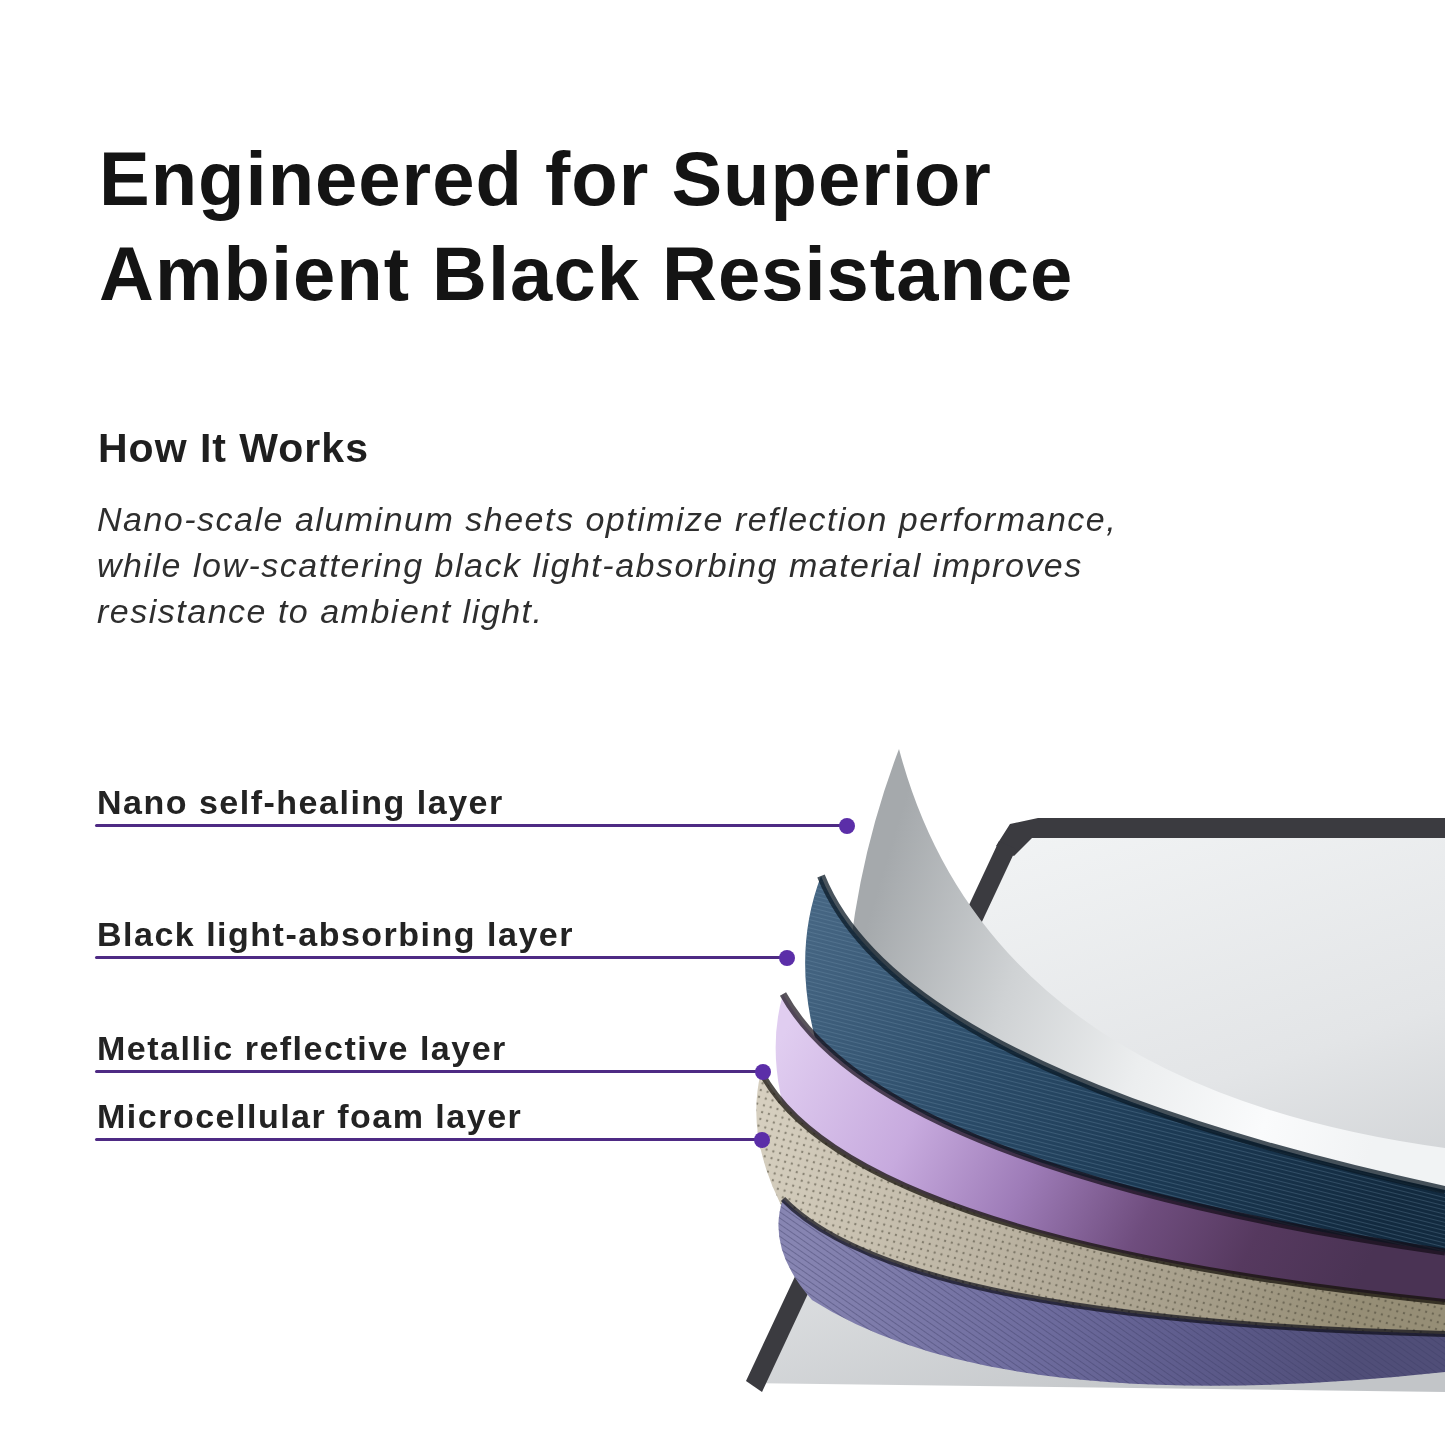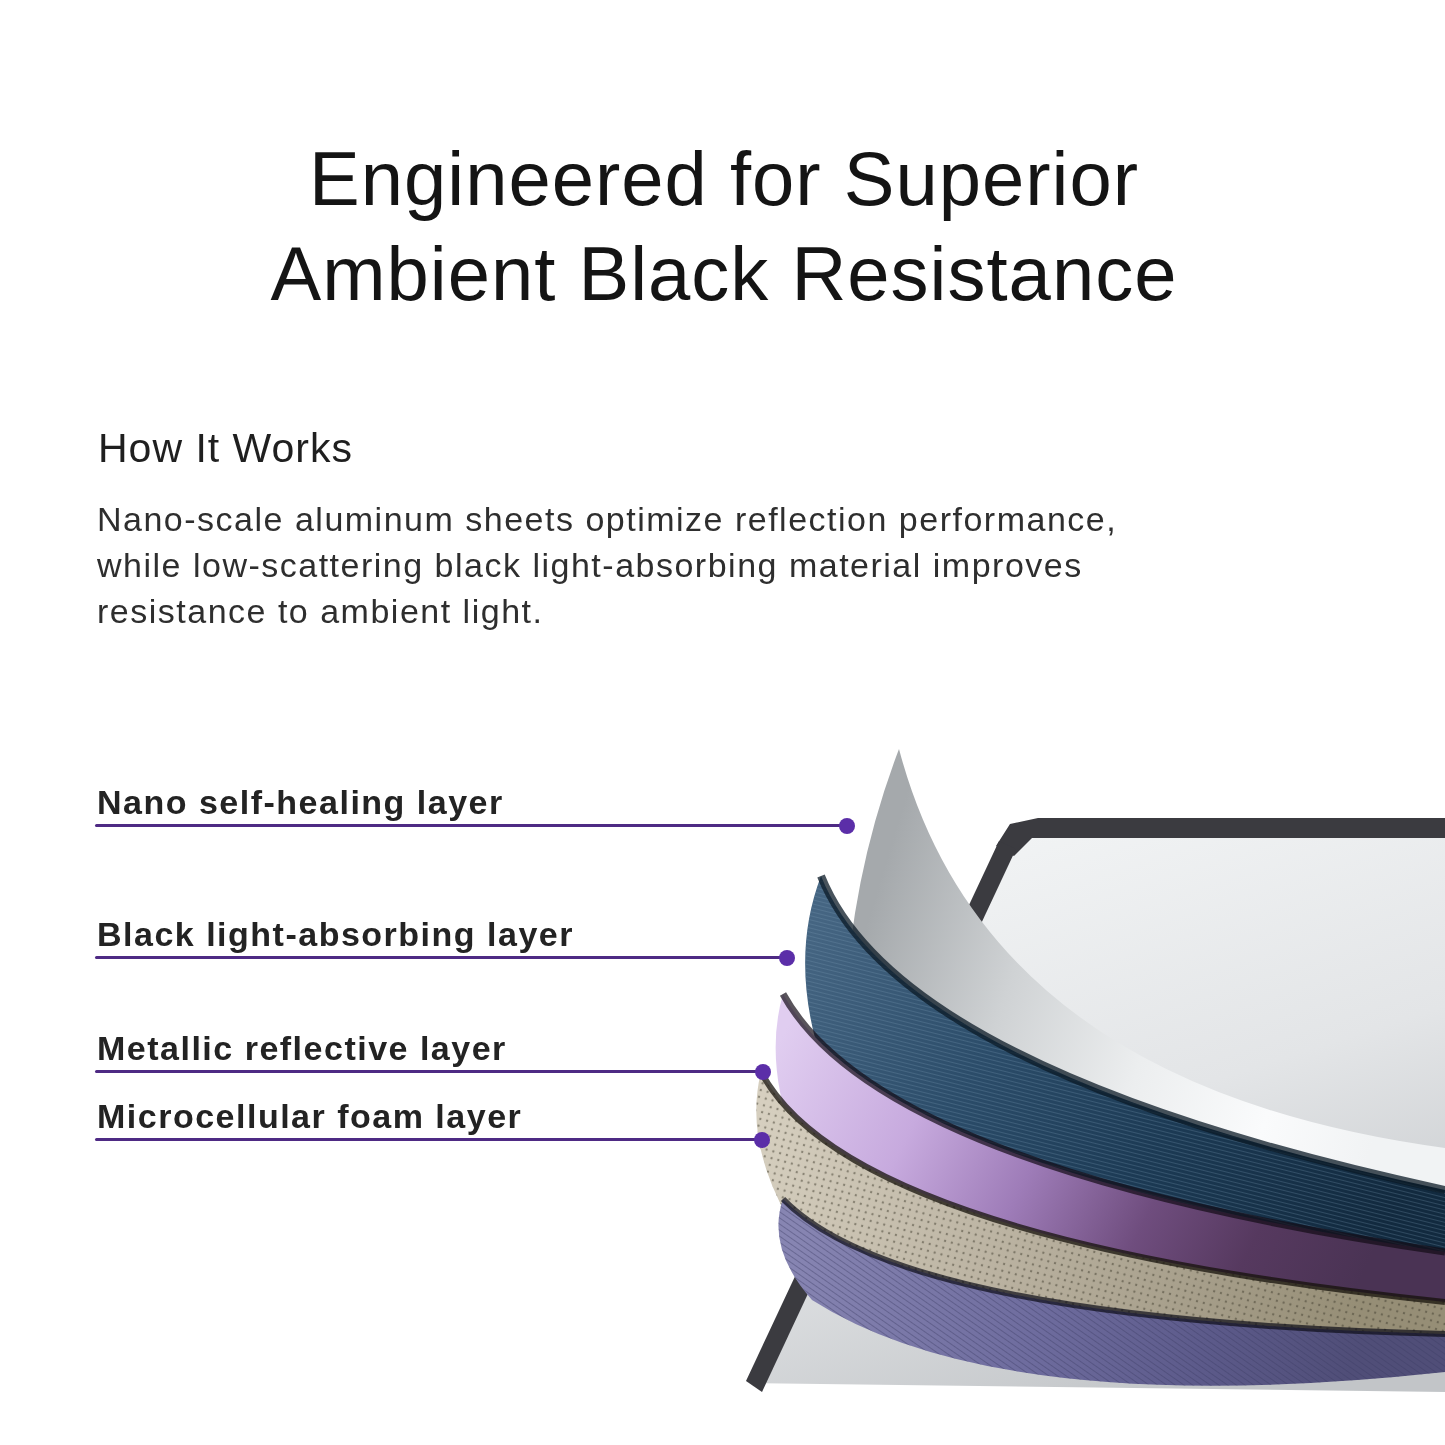--- a/index.html
+++ b/index.html
@@ -9,26 +9,26 @@
     font-family:"Liberation Sans", sans-serif;
     position:relative;
     overflow:hidden;
     color:#1c1c1c;
   }
   .canvas{position:absolute;inset:0;width:1445px;height:1445px;}
 
   
   .title{
     position:absolute;left:99px;top:131px;width:1250px;
-    font-size:76px;line-height:95px;font-weight:400;
-    letter-spacing:1px;color:#141414;text-align:center;
+    font-size:76px;line-height:95px;font-weight:700;
+    letter-spacing:1px;color:#141414;
   }
   .subheading{
     position:absolute;left:98px;top:423px;
-    font-size:41px;line-height:50px;font-weight:400;
+    font-size:41px;line-height:50px;font-weight:700;
     letter-spacing:1px;color:#1f1f1f;
   }
   .body-copy{
     position:absolute;left:97px;top:496px;width:1270px;
     font-size:34px;line-height:46px;font-weight:400;
     letter-spacing:1.5px;color:#2e2e2e;
   }
   .body-copy .bline{display:block;}
 
   
@@ -135,21 +135,21 @@
     <path d="M 783,1199 Q 900,1320 1445,1334" fill="none" stroke="#0d0d17" stroke-width="6" opacity="0.7"></path>
   </svg>
 
   <h1 class="title" style="margin:0;">
     <span style="display:block">Engineered for Superior</span>
     <span style="display:block">Ambient Black Resistance</span>
   </h1>
 
   <h2 class="subheading" style="margin:0;">How It Works</h2>
 
-  <p class="body-copy" style="margin:0;">
+  <p class="body-copy" style="margin:0;font-style:italic;">
     <span class="bline">Nano-scale aluminum sheets optimize reflection performance,</span>
     <span class="bline">while low-scattering black light-absorbing material improves</span>
     <span class="bline">resistance to ambient light.</span>
   </p>
 
   <div class="layer-row row-1">
     <div class="lbl">Nano self-healing layer</div>
     <div class="rule">
       <span class="dot"></span>
     </div>

